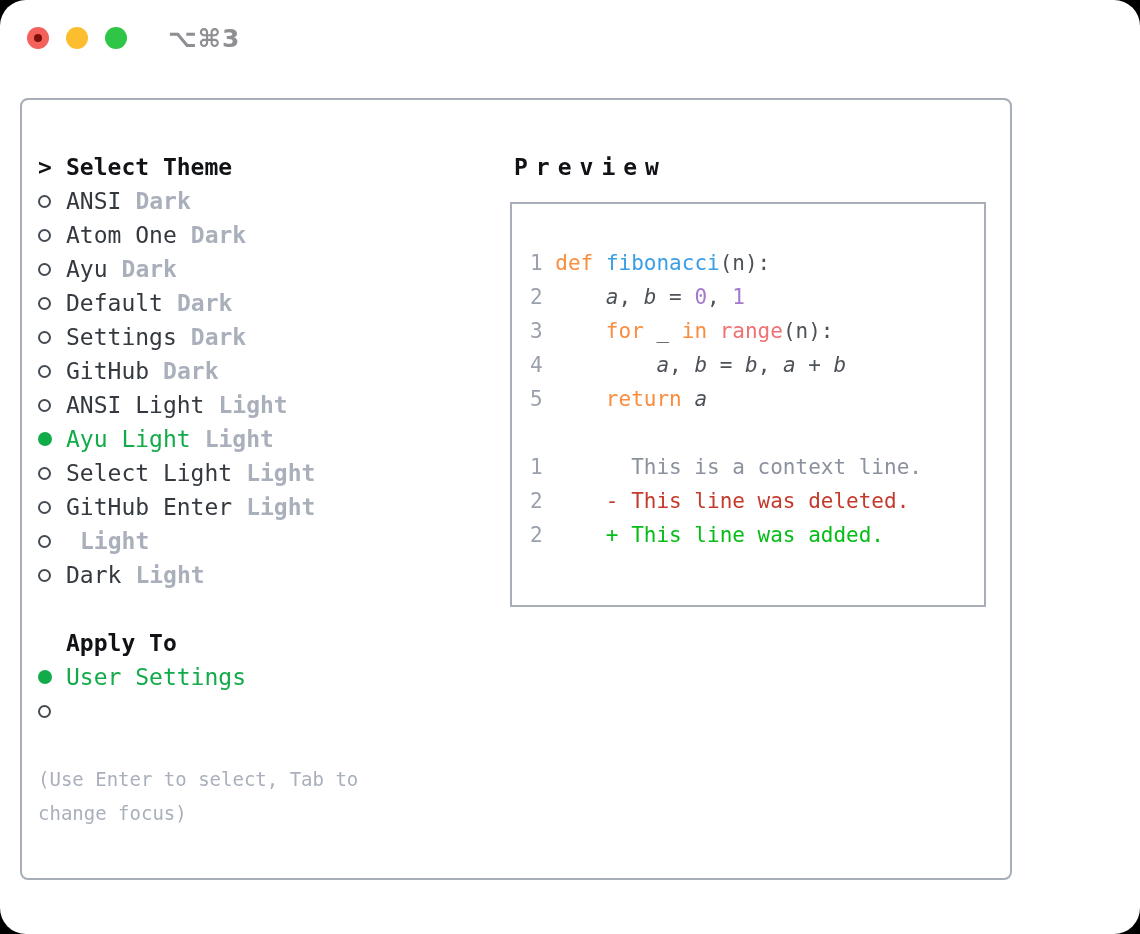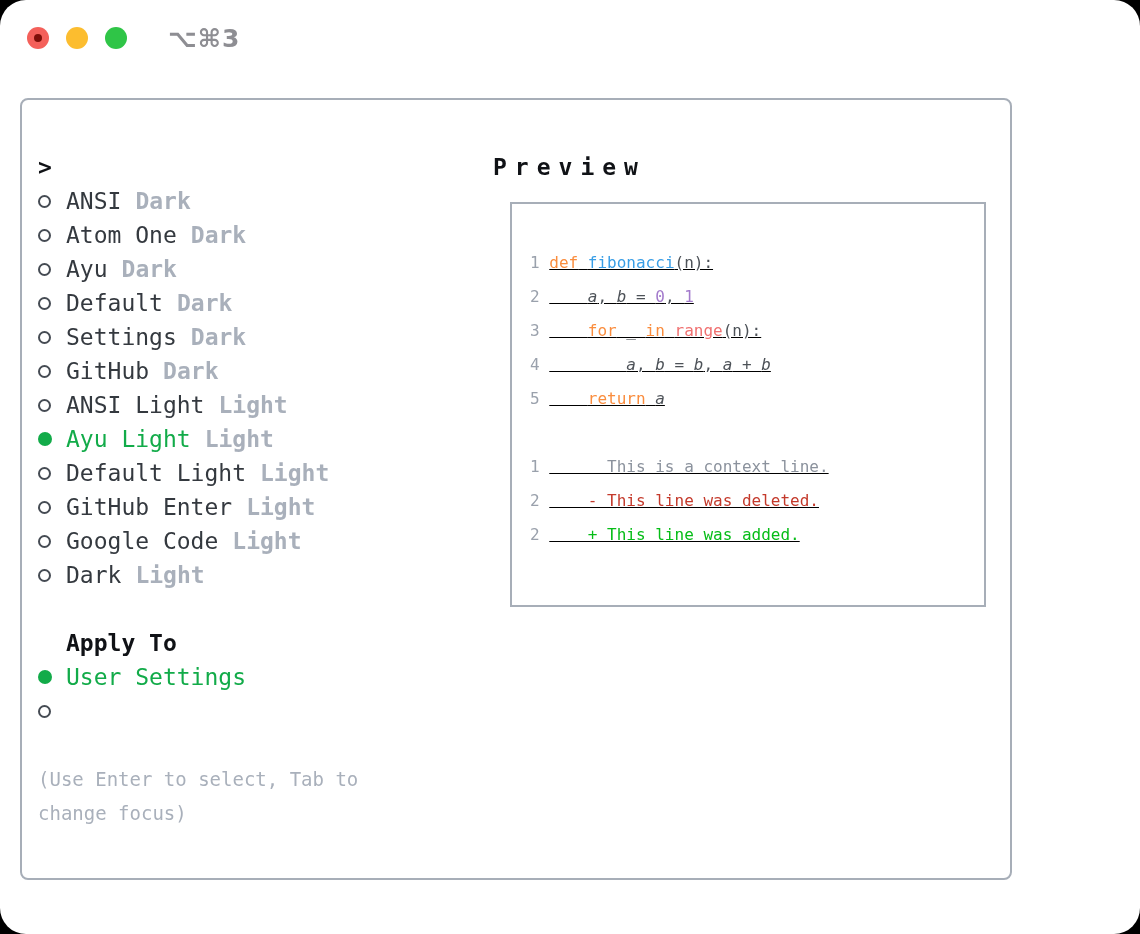--- a/index.html
+++ b/index.html
@@ -30,25 +30,25 @@
   .circle.sel{border:none;background:var(--accent-green);width:14px;height:14px;}
   .prefix{font-weight:700;color:#101216;}
   .name{color:#34393f;}
   .name.bold{font-weight:700;color:#101216;}
   .name.green{color:var(--accent-green);}
   .tag{color:var(--muted);margin-left:14px;font-weight:bold;}
   .hint{position:absolute;left:16px;top:662px;width:400px;font-size:19px;line-height:34px;
         color:var(--muted);white-space:normal;}
 
   
-  .preview-label{position:absolute;left:471px;top:50px;font-size:23px;line-height:34px;
+  .preview-label{position:absolute;left:492px;top:50px;font-size:23px;line-height:34px;
                  font-weight:700;letter-spacing:8px;color:#101216;white-space:pre;text-align:center;}
   .preview-box{position:absolute;left:488px;top:102px;width:476px;height:405px;
                border:2px solid var(--border);background:#fff;box-sizing:border-box;}
-  .code{position:absolute;left:18px;top:42px;font-size:16px;line-height:34px;white-space:pre;text-decoration:underline;}
+  .code{position:absolute;left:18px;top:42px;font-size:21px;line-height:34px;white-space:pre;}
   .code-row{display:block;height:34px;}
   .lineno{display:inline-block;width:2ch;color:var(--lineno);}
   .seg.it{font-style:italic;}
 </style>
 </head>
 <body>
 
 <div class="screen">
   <div class="card">
 
@@ -59,33 +59,34 @@
       <div class="tl min"></div>
       <div class="tl max"></div>
       <div class="win-title">⌥⌘3</div>
     </div>
 
     <div class="panel">
 
       <div class="list" id="selector-list">
         <div class="row">
           <span class="bullet prefix">&gt;</span>
+          <span class="name bold">Select Theme</span>
         </div>
 
       <div class="row"><span class="bullet"><span class="circle"></span></span><span class="name">ANSI</span><span class="tag">Dark</span></div>
           <div class="row"><span class="bullet"><span class="circle"></span></span><span class="name">Atom One</span><span class="tag">Dark</span></div>
           <div class="row"><span class="bullet"><span class="circle"></span></span><span class="name">Ayu</span><span class="tag">Dark</span></div>
           <div class="row"><span class="bullet"><span class="circle"></span></span><span class="name">Default</span><span class="tag">Dark</span></div>
           <div class="row"><span class="bullet"><span class="circle"></span></span><span class="name">Settings</span><span class="tag">Dark</span></div>
           <div class="row"><span class="bullet"><span class="circle"></span></span><span class="name">GitHub</span><span class="tag">Dark</span></div>
           <div class="row"><span class="bullet"><span class="circle"></span></span><span class="name">ANSI Light</span><span class="tag">Light</span></div>
           <div class="row"><span class="bullet"><span class="circle sel"></span></span><span class="name green">Ayu Light</span><span class="tag">Light</span></div>
-          <div class="row"><span class="bullet"><span class="circle"></span></span><span class="name">Default Light</span><span class="tag">Light</span></div>
+          <div class="row"><span class="bullet"><span class="circle"></span></span><span class="name">Select Light</span><span class="tag">Light</span></div>
           <div class="row"><span class="bullet"><span class="circle"></span></span><span class="name">GitHub Enter</span><span class="tag">Light</span></div>
-          <div class="row"><span class="bullet"><span class="circle"></span></span><span class="name">Google Code</span><span class="tag">Light</span></div>
+          <div class="row"><span class="bullet"><span class="circle"></span></span><span class="tag">Light</span></div>
           <div class="row"><span class="bullet"><span class="circle"></span></span><span class="name">Dark</span><span class="tag">Light</span></div>
           <div class="row spacer"></div>
           <div class="row"><span class="bullet"></span><span class="name bold">Apply To</span></div>
           <div class="row"><span class="bullet"><span class="circle sel"></span></span><span class="name green">User Settings</span></div>
           <div class="row"><span class="bullet"><span class="circle"></span></span></div>
         </div>
 
       <div class="hint">(Use Enter to select, Tab to change focus)</div>
 
       <div class="preview-label">Preview</div>

